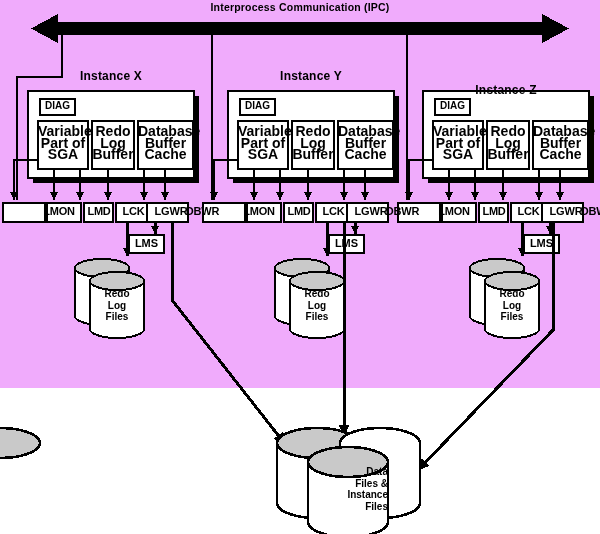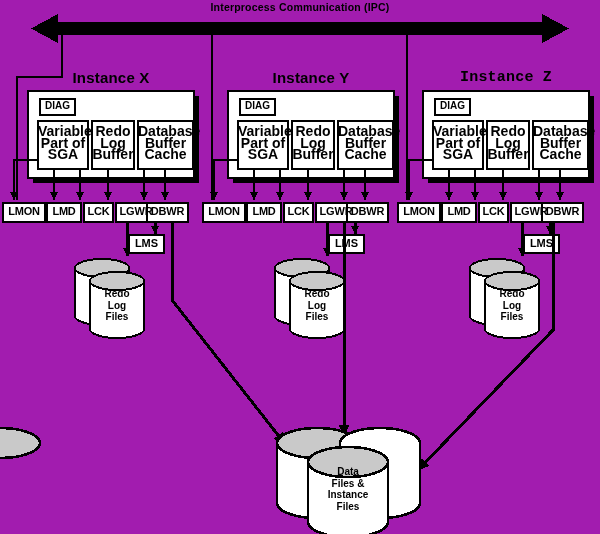--- a/index.html
+++ b/index.html
@@ -1,24 +1,24 @@
 <!DOCTYPE html>
 <html><head>
 <meta charset="utf-8">
 <style>
   html,body{margin:0;padding:0;background:#ffffff;}
   body{width:600px;height:534px;overflow:hidden;font-family:"Liberation Sans",sans-serif;}
-  #stage{position:relative;width:600px;height:534px;background:#a21caf;}
+  #stage{position:relative;width:600px;height:388px;background:#f0abfc;}
   #stage svg{position:absolute;left:0;top:0;}
   .lbl{position:absolute;font-family:"Liberation Sans",sans-serif;color:#000;text-align:center;line-height:1.02;}
   .ipc-title{font-size:10.5px;font-weight:bold;letter-spacing:.2px;}
-  .inst-title{font-size:15px;font-weight:bold;letter-spacing:.2px;}
+  .inst-title{font-size:12px;font-weight:bold;letter-spacing:.2px;}
   .diag-lbl{font-size:10px;font-weight:bold;}
   .sga-lbl{font-size:14px;font-weight:bold;line-height:11.5px;}
-  .proc-lbl{font-size:11px;font-weight:bold;letter-spacing:-.2px;}
+  .proc-lbl{font-size:11px;font-weight:bold;letter-spacing:-.2px;padding-left:35px;}
   .lms-lbl{font-size:11px;font-weight:bold;}
   .cyl-lbl{font-size:10px;font-weight:bold;line-height:11.5px;}
 </style>
 </head>
 <body>
 
 <div id="stage">
 
   <svg width="600" height="534" viewBox="0 0 600 534" shape-rendering="crispEdges">
     <defs>
@@ -165,21 +165,21 @@
       <ellipse cx="380,443" cy="443" rx="40" ry="15" fill="#c9c9c9" stroke="#000" stroke-width="2.6"></ellipse>
       <path d="M308,462 a40,15 0 0 1 80,0 L388,522 a40,15 0 0 1 -80,0 z" fill="#fff" stroke="#000" stroke-width="2.6"></path>
       <ellipse cx="348" cy="462" rx="40" ry="15" fill="#c9c9c9" stroke="#000" stroke-width="2.6"></ellipse>
     </g>
   </svg>
 
   <div class="lbl ipc-title" style="left:0;top:2px;width:600px;">Interprocess Communication (IPC)</div>
 
   <div class="lbl inst-title" style="left:28px;top:70px;width:166px;">Instance X</div>
   <div class="lbl inst-title" style="left:228px;top:70px;width:166px;">Instance Y</div>
-  <div class="lbl inst-title" style="left:423px;top:70px;width:166px;font-family:Liberation Mono, monospace;">Instance Z</div>
+  <div class="lbl inst-title" style="left:423px;top:84px;width:166px;">Instance Z</div>
 
   <div class="lbl diag-lbl" style="left:40px;top:101px;width:35px;">DIAG</div>
   <div class="lbl diag-lbl" style="left:240px;top:101px;width:35px;">DIAG</div>
   <div class="lbl diag-lbl" style="left:435px;top:101px;width:35px;">DIAG</div>
 
   <div class="lbl sga-lbl" style="left:38px;top:126px;width:50px;">
     <div>Variable</div>
     <div>Part of</div>
     <div>SGA</div>
   </div>
@@ -256,20 +256,20 @@
     <div>Redo</div>
     <div>Log</div>
     <div>Files</div>
   </div>
   <div class="lbl cyl-lbl" style="left:485px;top:288px;width:54px;">
     <div>Redo</div>
     <div>Log</div>
     <div>Files</div>
   </div>
 
-  <div class="lbl cyl-lbl" style="left:308px;top:466px;width:80px;">
+  <div class="lbl cyl-lbl" style="left:308px;top:466px;width:80px;text-align:right;">
     <div>Data</div>
     <div>Files &amp;</div>
     <div>Instance</div>
     <div>Files</div>
   </div>
 
 </div>
 
 </body></html>

